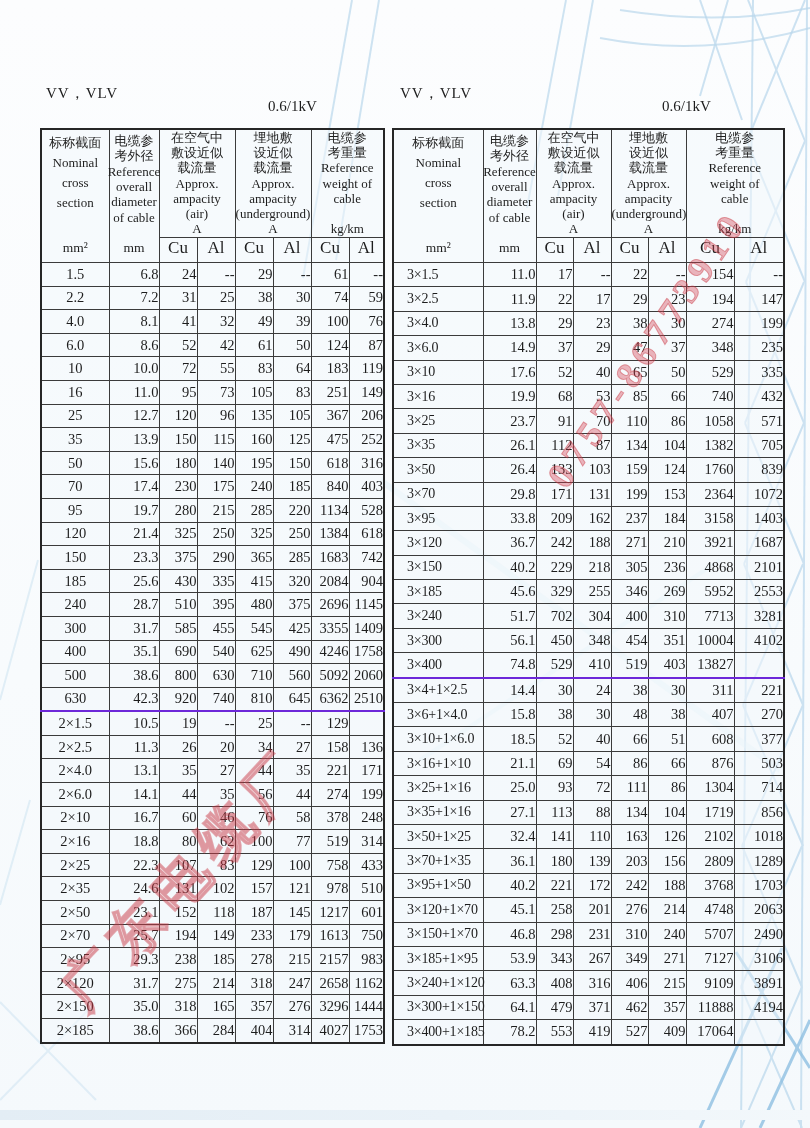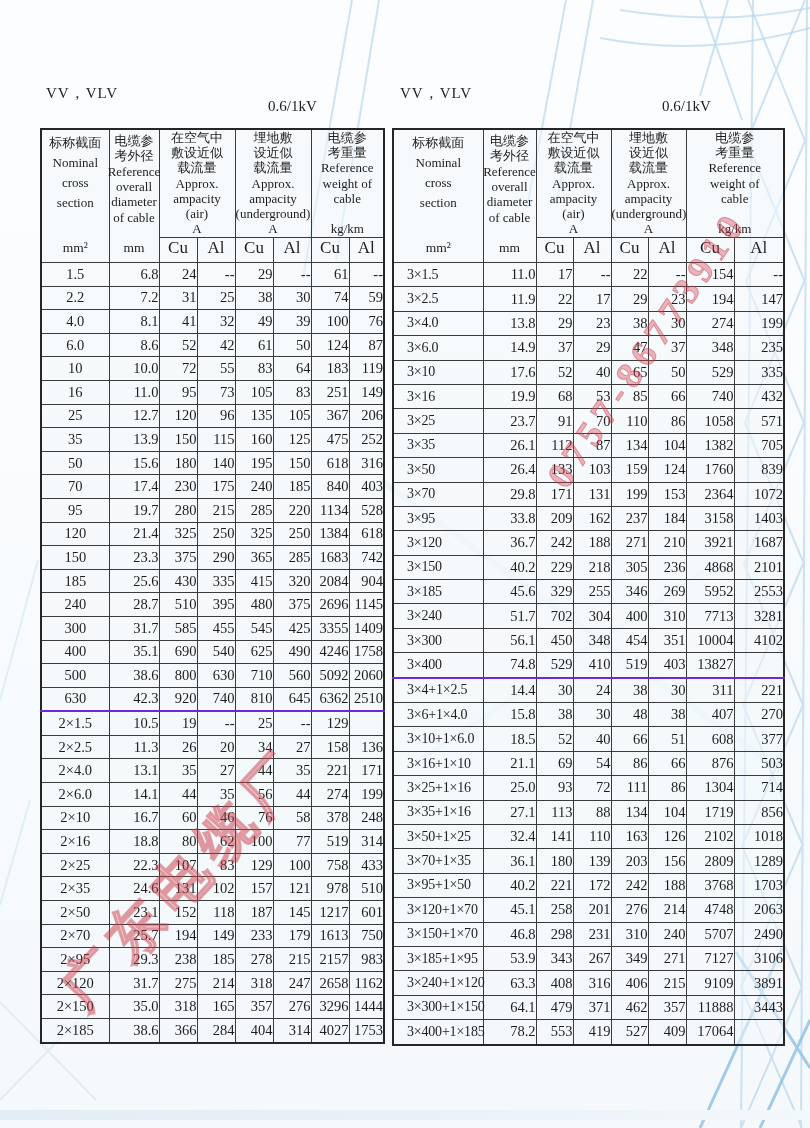--- a/index.html
+++ b/index.html
@@ -880,21 +880,21 @@
         <td class="c-num">3891</td>
       </tr>
       <tr>
         <td class="c-sec">3×300+1×150</td>
         <td class="c-dia">64.1</td>
         <td class="c-num">479</td>
         <td class="c-num">371</td>
         <td class="c-num">462</td>
         <td class="c-num">357</td>
         <td class="c-num">11888</td>
-        <td class="c-num">3443</td>
+        <td class="c-num">4194</td>
       </tr>
       <tr>
         <td class="c-sec">3×400+1×185</td>
         <td class="c-dia">78.2</td>
         <td class="c-num">553</td>
         <td class="c-num">419</td>
         <td class="c-num">527</td>
         <td class="c-num">409</td>
         <td class="c-num">17064</td>
         <td class="c-num"></td>

